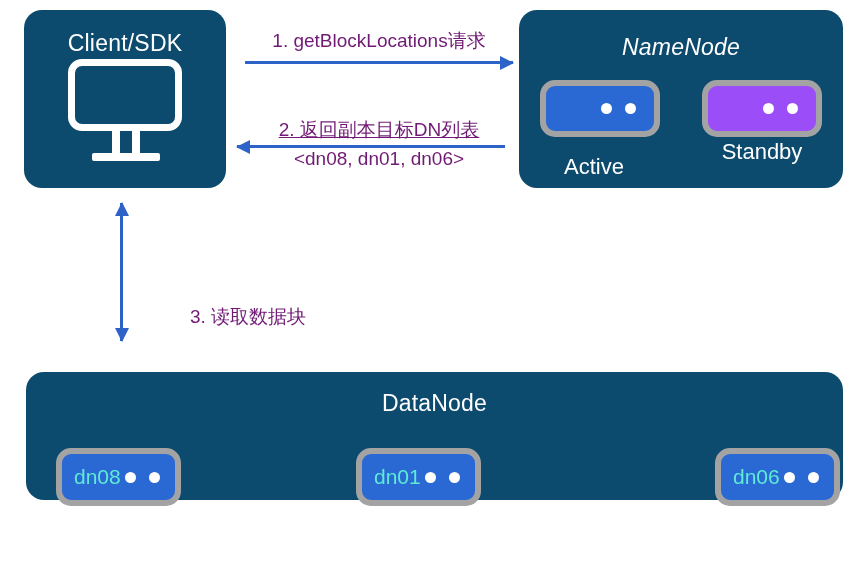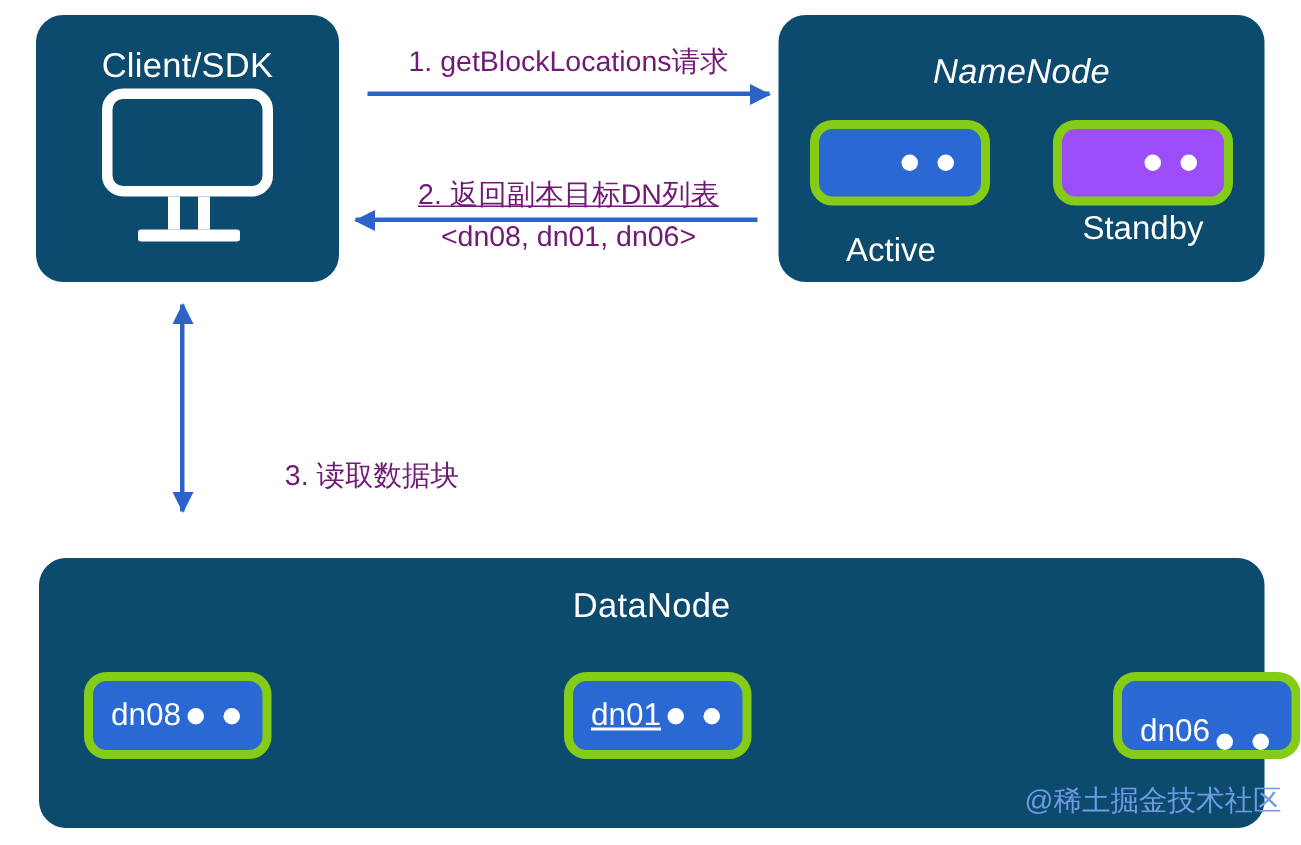--- a/index.html
+++ b/index.html
@@ -30,21 +30,21 @@
     right: 0;
     text-align: center;
     color: #ffffff;
     font-size: 23px;
     letter-spacing: 0.2px;
     white-space: nowrap;
   }
 
   #client-panel  { left: 24px;  top: 10px;  width: 202px; height: 178px; }
   #namenode-panel{ left: 519px; top: 10px;  width: 324px; height: 178px; }
-  #datanode-panel{ left: 26px;  top: 372px; width: 817px; height: 180px; border-radius: 18px; }
+  #datanode-panel{ left: 26px;  top: 372px; width: 817px; height: 128px; border-radius: 18px; }
 
   
   .monitor {
     position: absolute;
     left: 64px;
     top: 59px;
     width: 122px;
     height: 104px;
   }
   .monitor .screen {
@@ -73,25 +73,25 @@
     width: 68px;
     height: 8px;
     background: #ffffff;
     border-radius: 2px;
   }
 
   
   .server {
     position: absolute;
     box-sizing: border-box;
-    border: 6px solid #84cc16;
+    border: 6px solid #a3a3a3;
     border-radius: 15px;
     display: flex;
     align-items: center;
-    color: #ffffff;
+    color: #5eead4;
   }
   .server.fill-blue   { background: #2a68d4; }
   .server.fill-purple { background: #9b4ef7; }
   .server .srv-label {
     font-size: 21px;
     white-space: nowrap;
   }
   .server .leds {
     display: flex;
     align-items: center;
@@ -120,22 +120,22 @@
   #nn-standby-caption { left: 702px; top: 139px; width: 120px; }
 
   
   .dn-node {
     top: 448px;
     height: 58px;
     justify-content: space-between;
     padding: 0 15px 0 12px;
   }
   #dn-0 { left: 56px;  width: 125px; }
-  #dn-1 { left: 376px; width: 125px; text-decoration: underline; }
-  #dn-2 { left: 742px; width: 125px; align-items: flex-end; }
+  #dn-1 { left: 356px; width: 125px; }
+  #dn-2 { left: 715px; width: 125px; }
 
   
   .arrow-label {
     position: absolute;
     color: #701a75;
     font-size: 19px;
     text-align: center;
     white-space: nowrap;
   }
   .h-arrow {
@@ -240,21 +240,20 @@
   <div class="server fill-purple" id="nn-standby">
     <span class="leds">
       <span class="led"></span>
       <span class="led"></span>
     </span>
   </div>
   <div class="nn-caption" id="nn-standby-caption">Standby</div>
 
   <div class="panel" id="datanode-panel">
     <div class="panel-title" style="top:18px;">DataNode</div>
-    <div id="watermark" style="position:absolute; left:657px; top:149px;">@稀土掘金技术社区</div>
   </div>
 
   <div class="server fill-blue dn-node" id="dn-0">
     <span class="srv-label">dn08</span>
     <span class="leds">
       <span class="led"></span>
       <span class="led"></span>
     </span>
   </div>
 

